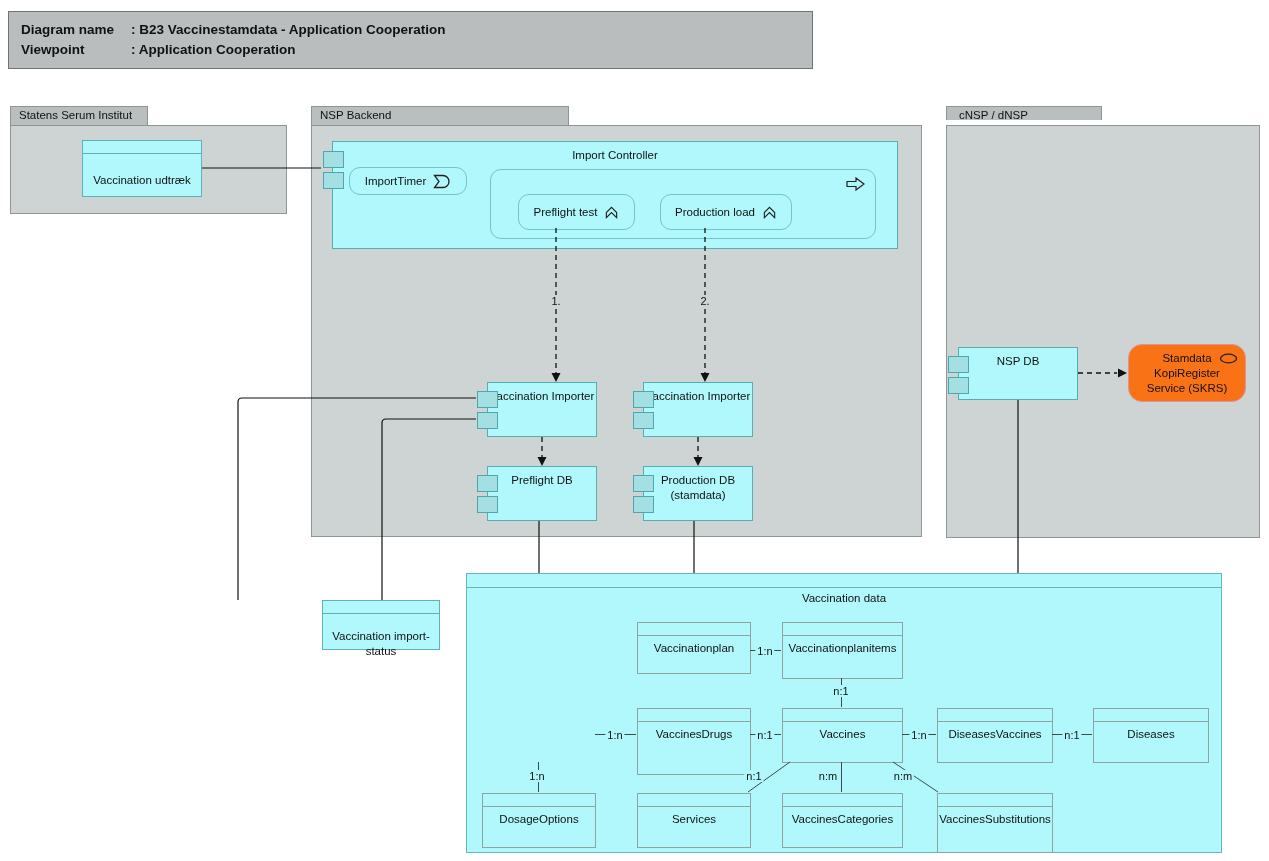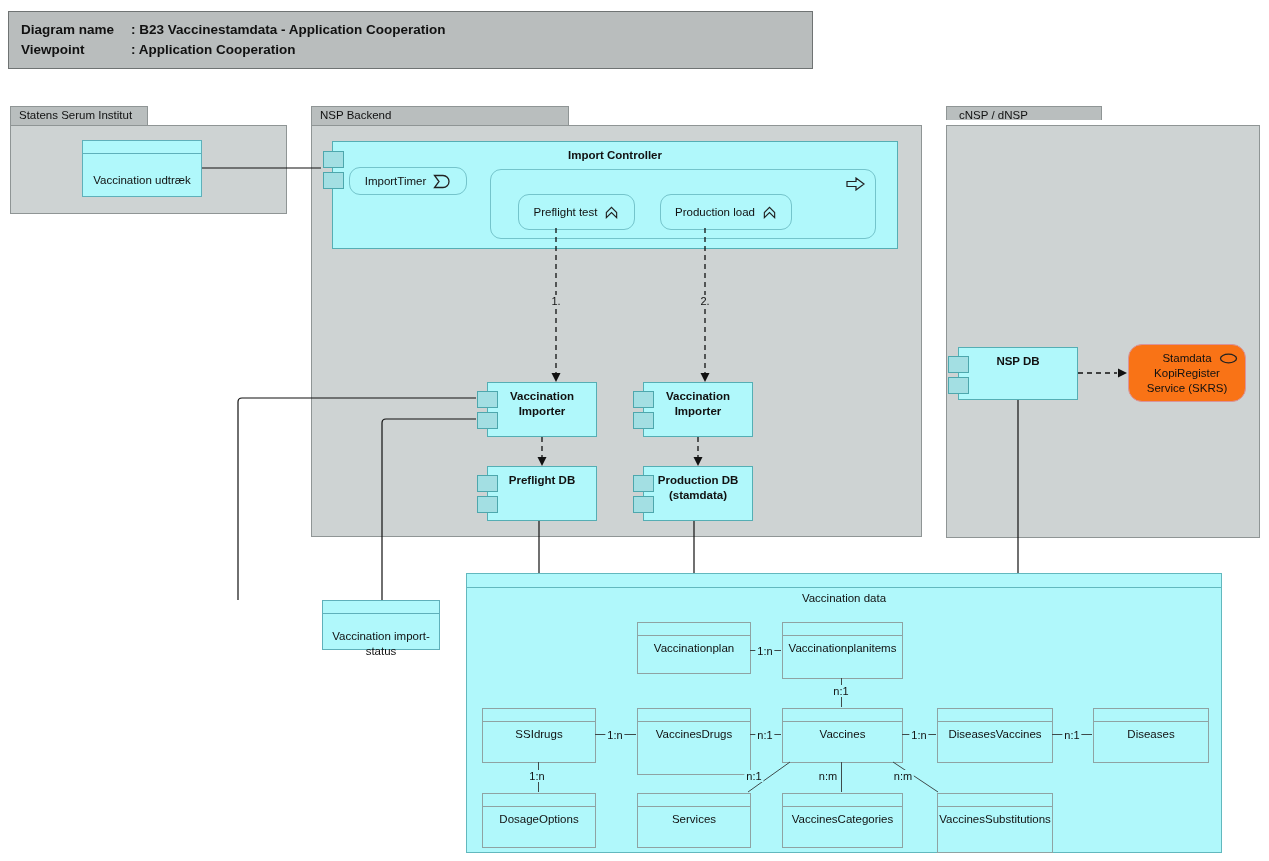--- a/index.html
+++ b/index.html
@@ -9,21 +9,21 @@
   
   .title-block{background:#b9bdbd;border:1px solid #6f7373;z-index:1;
                font-weight:bold;font-size:13.5px;padding:8px 12px;}
   .title-row{display:grid;grid-template-columns:110px auto;line-height:20px;}
   
   .group-tab{background:#b9bebe;border:1px solid #8f9595;border-bottom:none;z-index:1;
              font-size:11.5px;padding:2px 8px;}
   .group-body{background:#ced3d3;border:1px solid #8f9595;z-index:1;}
   
   .component{background:#b0f8fb;border:1px solid #55aeb4;z-index:4;font-size:11.5px;text-align:center;}
-  .node-label{padding-top:6px;line-height:1.3;font-weight:bold;}
+  .node-label{padding-top:6px;line-height:1.3;}
   .port{position:absolute;width:21px;height:17px;background:#a3dfe3;border:1px solid #4da7ad;box-sizing:border-box;z-index:6;}
   .rounded{position:absolute;box-sizing:border-box;border-radius:11px;border:1px solid #74c4cb;background:#b0f8fb;
            display:flex;align-items:center;justify-content:center;gap:7px;font-size:11.5px;z-index:4;}
   .flowbox{position:absolute;box-sizing:border-box;border-radius:11px;border:1px solid #74c4cb;background:#b0f8fb;z-index:2;}
   .dataobj{background:#b0f8fb;border:1px solid #5fb0ba;z-index:4;font-size:11.5px;text-align:center;}
   .dataobj .band{height:12px;border-bottom:1px solid #5fb0ba;}
   .dataobj .obj-label{padding-top:7px;line-height:1.3;margin-top:12px;}
   .vacdata{background:#b0f8fb;border:1px solid #62b8be;z-index:2;font-size:11.5px;text-align:center;}
   .vacdata .band{height:13px;border-bottom:1px solid #62b8be;}
   .vacdata .grp-title{padding-top:4px;}
@@ -167,24 +167,20 @@
     <div class="grp-title">Vaccination data</div>
 
     <div class="entity" style="left:170px;top:48px;width:114px;height:52px;">
       <div class="band"></div>
       <div class="ent-label">Vaccinationplan</div>
     </div>
     <div class="entity" style="left:315px;top:48px;width:121px;height:57px;">
       <div class="band"></div>
       <div class="ent-label">Vaccinationplanitems</div>
     </div>
-    <div class="entity" style="left:15px;top:134px;width:114px;height:55px;">
-      <div class="band"></div>
-      <div class="ent-label">SSIdrugs</div>
-    </div>
     <div class="entity" style="left:170px;top:134px;width:114px;height:67px;">
       <div class="band"></div>
       <div class="ent-label">VaccinesDrugs</div>
     </div>
     <div class="entity" style="left:315px;top:134px;width:121px;height:55px;">
       <div class="band"></div>
       <div class="ent-label">Vaccines</div>
     </div>
     <div class="entity" style="left:470px;top:134px;width:116px;height:55px;">
       <div class="band"></div>

